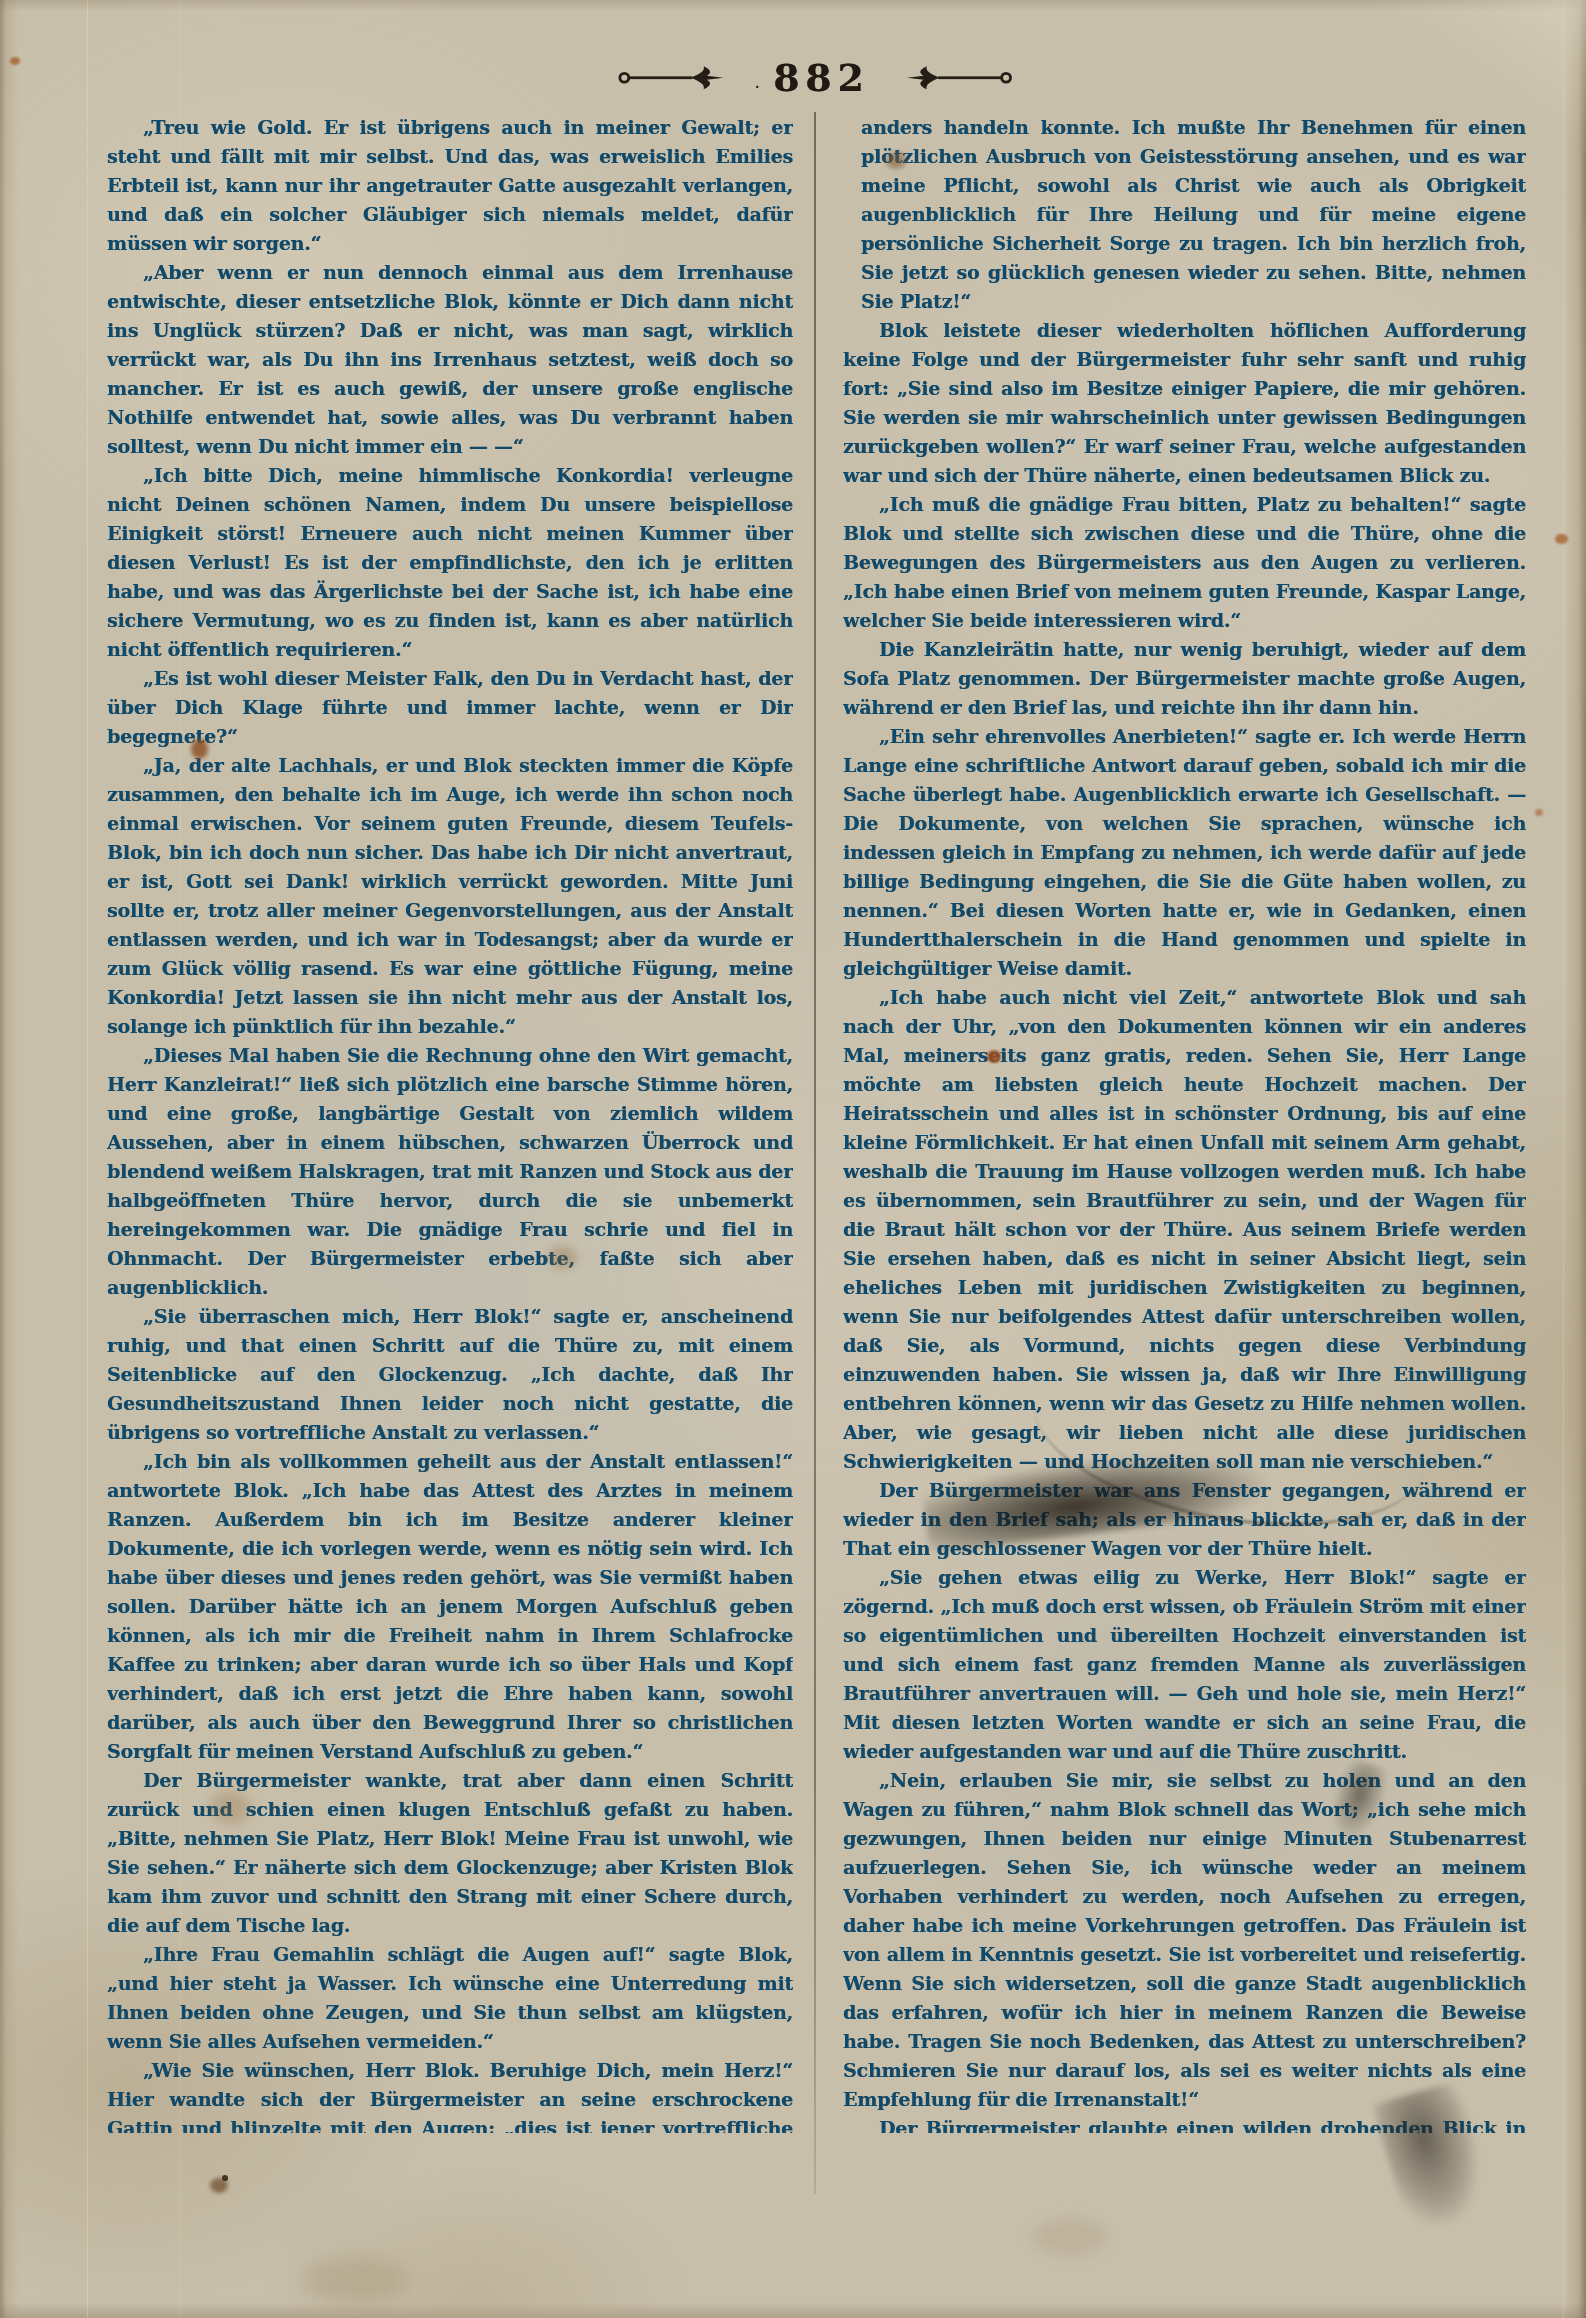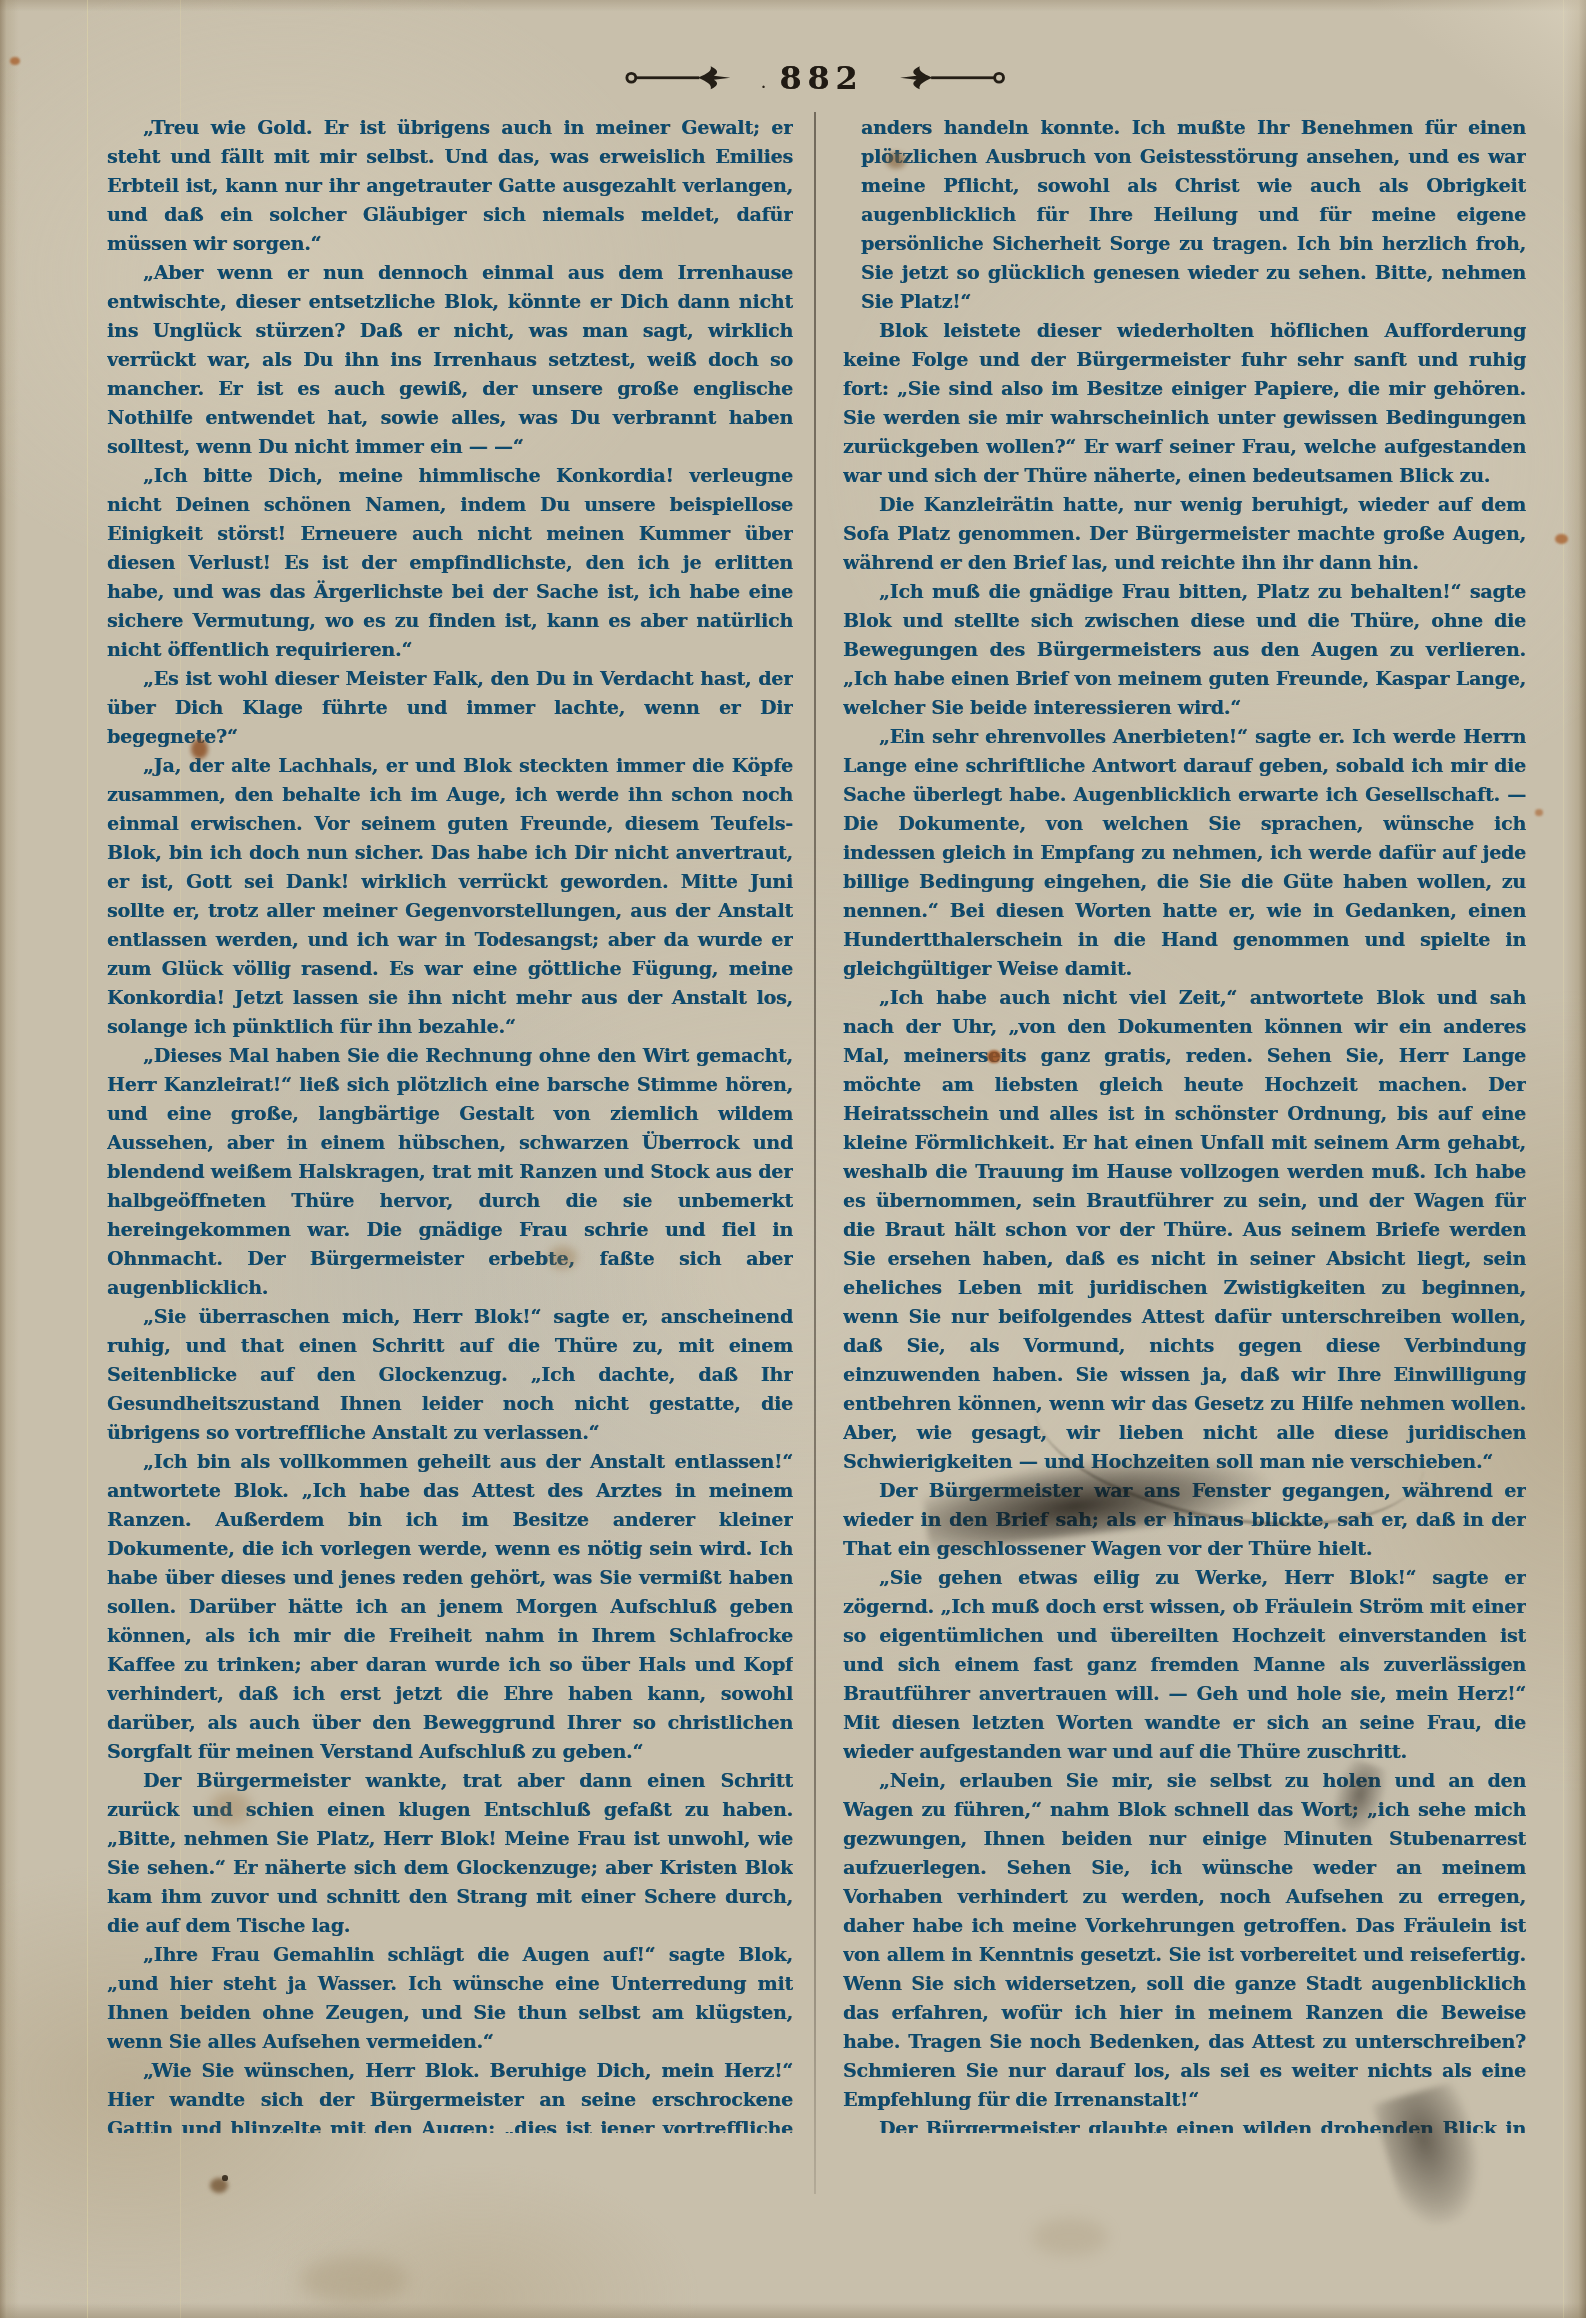--- a/index.html
+++ b/index.html
@@ -20,21 +20,21 @@
       linear-gradient(180deg, rgba(120,102,72,.25) 0px, rgba(0,0,0,0) 11.5px);
   }
   .crease{position:absolute;top:0;bottom:0;width:1.3px;background:rgba(238,228,166,.34);pointer-events:none;}
   .tint{position:absolute;border-radius:50%;pointer-events:none;}
   .header{
     position:absolute;left:0;right:0;top:55px;height:45px;
     display:flex;align-items:center;justify-content:center;gap:16.6px;
     transform:translateX(21.7px);
   }
   .pagenum{
-    font-size:32px;font-weight:bold;letter-spacing:5.7px;color:#201a13;
+    font-size:38px;font-weight:bold;letter-spacing:5.7px;color:#201a13;
     text-shadow:0 0 0.6px rgba(32,26,19,.6);
   }
   .orn{display:block;}
   .orn.right{transform:scaleX(-1);}
   .dot{font-size:19px;color:#2a2219;margin:0 -3.8px 0 -6.4px;align-self:flex-end;line-height:37px;}
   .columns{position:absolute;left:0;top:0;}
   .col{
     position:absolute;top:113px;height:2020px;overflow:hidden;
     font-size:19px;font-weight:bold;line-height:29px;
     color:#0c4a6e;text-align:justify;
@@ -96,22 +96,22 @@
       <p class="para">„Sie überraschen mich, Herr Blok!“ sagte er, anscheinend ruhig, und that einen Schritt auf die Thüre zu, mit einem Seitenblicke auf den Glockenzug. „Ich dachte, daß Ihr Gesundheitszustand Ihnen leider noch nicht gestatte, die übrigens so vortreffliche Anstalt zu verlassen.“</p>
       <p class="para">„Ich bin als vollkommen geheilt aus der Anstalt entlassen!“ antwortete Blok. „Ich habe das Attest des Arztes in meinem Ranzen. Außerdem bin ich im Besitze anderer kleiner Dokumente, die ich vorlegen werde, wenn es nötig sein wird. Ich habe über dieses und jenes reden gehört, was Sie vermißt haben sollen. Darüber hätte ich an jenem Morgen Aufschluß geben können, als ich mir die Freiheit nahm in Ihrem Schlafrocke Kaffee zu trinken; aber daran wurde ich so über Hals und Kopf verhindert, daß ich erst jetzt die Ehre haben kann, sowohl darüber, als auch über den Beweggrund Ihrer so christlichen Sorgfalt für meinen Verstand Aufschluß zu geben.“</p>
       <p class="para">Der Bürgermeister wankte, trat aber dann einen Schritt zurück und schien einen klugen Entschluß gefaßt zu haben. „Bitte, nehmen Sie Platz, Herr Blok! Meine Frau ist unwohl, wie Sie sehen.“ Er näherte sich dem Glockenzuge; aber Kristen Blok kam ihm zuvor und schnitt den Strang mit einer Schere durch, die auf dem Tische lag.</p>
       <p class="para">„Ihre Frau Gemahlin schlägt die Augen auf!“ sagte Blok, „und hier steht ja Wasser. Ich wünsche eine Unterredung mit Ihnen beiden ohne Zeugen, und Sie thun selbst am klügsten, wenn Sie alles Aufsehen vermeiden.“</p>
       <p class="para">„Wie Sie wünschen, Herr Blok. Beruhige Dich, mein Herz!“ Hier wandte sich der Bürgermeister an seine erschrockene Gattin und blinzelte mit den Augen; „dies ist jener vortreffliche junge Mann, der voriges Jahr hier krank wurde, wie Du weißt. Bitte, nehmen Sie Platz, Herr Blok. Wir wollen ruhig und vernünftig miteinander reden. Nach dem, was zwischen uns vorgefallen ist, werden Sie ja selbst einsehen, daß ich nicht</p>
     </div>
   <div class="divider"></div>
   <div class="col col-right">
       <p class="para noindent">anders handeln konnte. Ich mußte Ihr Benehmen für einen plötzlichen Ausbruch von Geistesstörung ansehen, und es war meine Pflicht, sowohl als Christ wie auch als Obrigkeit augenblicklich für Ihre Heilung und für meine eigene persönliche Sicherheit Sorge zu tragen. Ich bin herzlich froh, Sie jetzt so glücklich genesen wieder zu sehen. Bitte, nehmen Sie Platz!“</p>
       <p class="para">Blok leistete dieser wiederholten höflichen Aufforderung keine Folge und der Bürgermeister fuhr sehr sanft und ruhig fort: „Sie sind also im Besitze einiger Papiere, die mir gehören. Sie werden sie mir wahrscheinlich unter gewissen Bedingungen zurückgeben wollen?“ Er warf seiner Frau, welche aufgestanden war und sich der Thüre näherte, einen bedeutsamen Blick zu.</p>
+      <p class="para">„Ich muß die gnädige Frau bitten, Platz zu behalten!“ sagte Blok und stellte sich zwischen diese und die Thüre, ohne die Bewegungen des Bürgermeisters aus den Augen zu verlieren. „Ich habe einen Brief von meinem guten Freunde, Kaspar Lange, welcher Sie beide interessieren wird.“</p>
       <p class="para">Die Kanzleirätin hatte, nur wenig beruhigt, wieder auf dem Sofa Platz genommen. Der Bürgermeister machte große Augen, während er den Brief las, und reichte ihn ihr dann hin.</p>
-      <p class="para">„Ich muß die gnädige Frau bitten, Platz zu behalten!“ sagte Blok und stellte sich zwischen diese und die Thüre, ohne die Bewegungen des Bürgermeisters aus den Augen zu verlieren. „Ich habe einen Brief von meinem guten Freunde, Kaspar Lange, welcher Sie beide interessieren wird.“</p>
       <p class="para">„Ein sehr ehrenvolles Anerbieten!“ sagte er. Ich werde Herrn Lange eine schriftliche Antwort darauf geben, sobald ich mir die Sache überlegt habe. Augenblicklich erwarte ich Gesellschaft. — Die Dokumente, von welchen Sie sprachen, wünsche ich indessen gleich in Empfang zu nehmen, ich werde dafür auf jede billige Bedingung eingehen, die Sie die Güte haben wollen, zu nennen.“ Bei diesen Worten hatte er, wie in Gedanken, einen Hundertthalerschein in die Hand genommen und spielte in gleichgültiger Weise damit.</p>
       <p class="para">„Ich habe auch nicht viel Zeit,“ antwortete Blok und sah nach der Uhr, „von den Dokumenten können wir ein anderes Mal, meinerseits ganz gratis, reden. Sehen Sie, Herr Lange möchte am liebsten gleich heute Hochzeit machen. Der Heiratsschein und alles ist in schönster Ordnung, bis auf eine kleine Förmlichkeit. Er hat einen Unfall mit seinem Arm gehabt, weshalb die Trauung im Hause vollzogen werden muß. Ich habe es übernommen, sein Brautführer zu sein, und der Wagen für die Braut hält schon vor der Thüre. Aus seinem Briefe werden Sie ersehen haben, daß es nicht in seiner Absicht liegt, sein eheliches Leben mit juridischen Zwistigkeiten zu beginnen, wenn Sie nur beifolgendes Attest dafür unterschreiben wollen, daß Sie, als Vormund, nichts gegen diese Verbindung einzuwenden haben. Sie wissen ja, daß wir Ihre Einwilligung entbehren können, wenn wir das Gesetz zu Hilfe nehmen wollen. Aber, wie gesagt, wir lieben nicht alle diese juridischen Schwierigkeiten — und Hochzeiten soll man nie verschieben.“</p>
       <p class="para">Der Bürgermeister war ans Fenster gegangen, während er wieder in den Brief sah; als er hinaus blickte, sah er, daß in der That ein geschlossener Wagen vor der Thüre hielt.</p>
       <p class="para">„Sie gehen etwas eilig zu Werke, Herr Blok!“ sagte er zögernd. „Ich muß doch erst wissen, ob Fräulein Ström mit einer so eigentümlichen und übereilten Hochzeit einverstanden ist und sich einem fast ganz fremden Manne als zuverlässigen Brautführer anvertrauen will. — Geh und hole sie, mein Herz!“ Mit diesen letzten Worten wandte er sich an seine Frau, die wieder aufgestanden war und auf die Thüre zuschritt.</p>
       <p class="para">„Nein, erlauben Sie mir, sie selbst zu holen und an den Wagen zu führen,“ nahm Blok schnell das Wort; „ich sehe mich gezwungen, Ihnen beiden nur einige Minuten Stubenarrest aufzuerlegen. Sehen Sie, ich wünsche weder an meinem Vorhaben verhindert zu werden, noch Aufsehen zu erregen, daher habe ich meine Vorkehrungen getroffen. Das Fräulein ist von allem in Kenntnis gesetzt. Sie ist vorbereitet und reisefertig. Wenn Sie sich widersetzen, soll die ganze Stadt augenblicklich das erfahren, wofür ich hier in meinem Ranzen die Beweise habe. Tragen Sie noch Bedenken, das Attest zu unterschreiben? Schmieren Sie nur darauf los, als sei es weiter nichts als eine Empfehlung für die Irrenanstalt!“</p>
       <p class="para">Der Bürgermeister glaubte einen wilden drohenden Blick in den Augen des riesenstarken Mannes zu bemerken. Er ergriff schnell eine Feder und unterschrieb mit zitternder Hand das Attest. Kristen Blok nahm es lachend in Verwahrung. Darauf schloß er die Thüre zu den inneren Gemächern ab und steckte</p>
     </div>
 </div>
 
 <div class="smudge" style="left:924px;top:1456px;width:357px;height:76px;transform:rotate(-7deg);background:radial-gradient(ellipse at 42% 62%, rgba(22,17,11,.8), rgba(22,17,11,.35) 42%, transparent 68%);filter:blur(3.2px);"></div>

